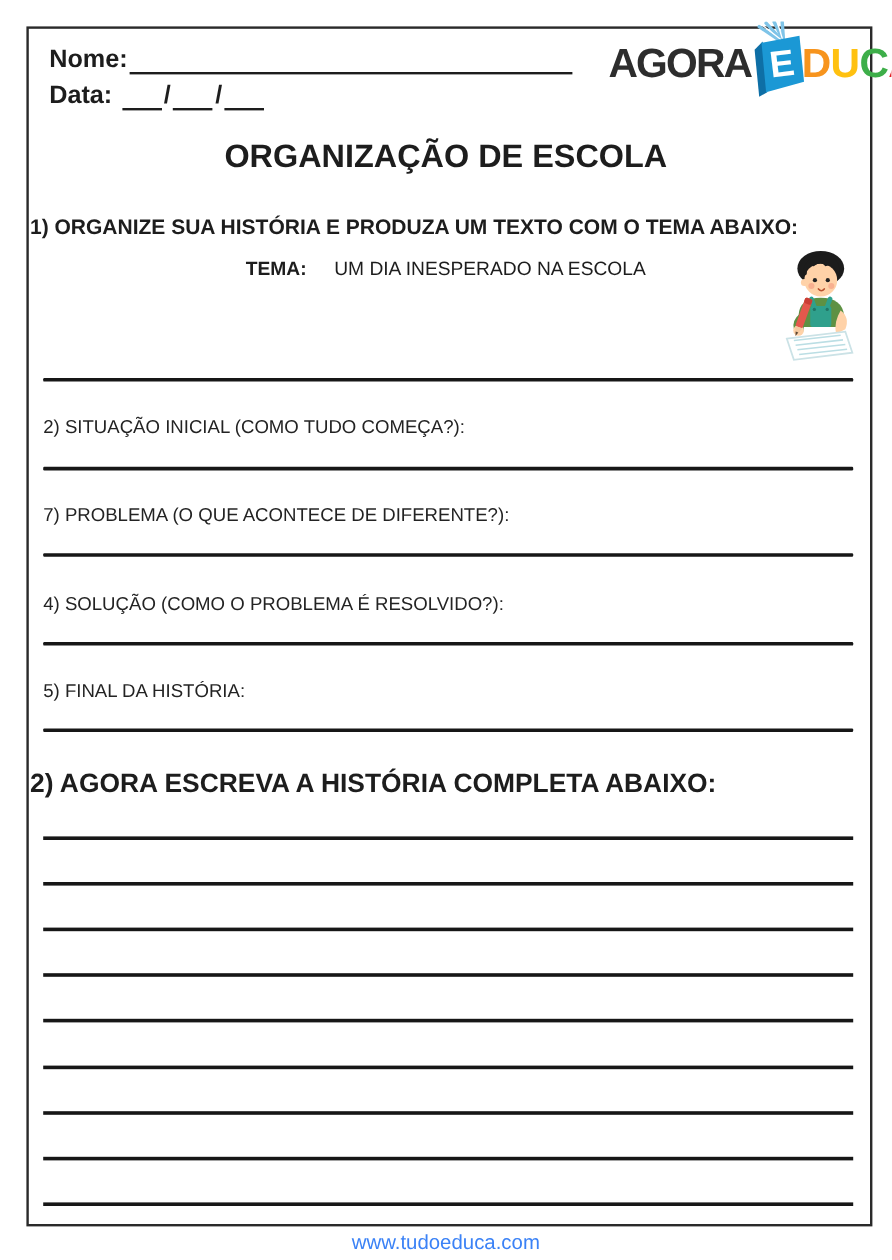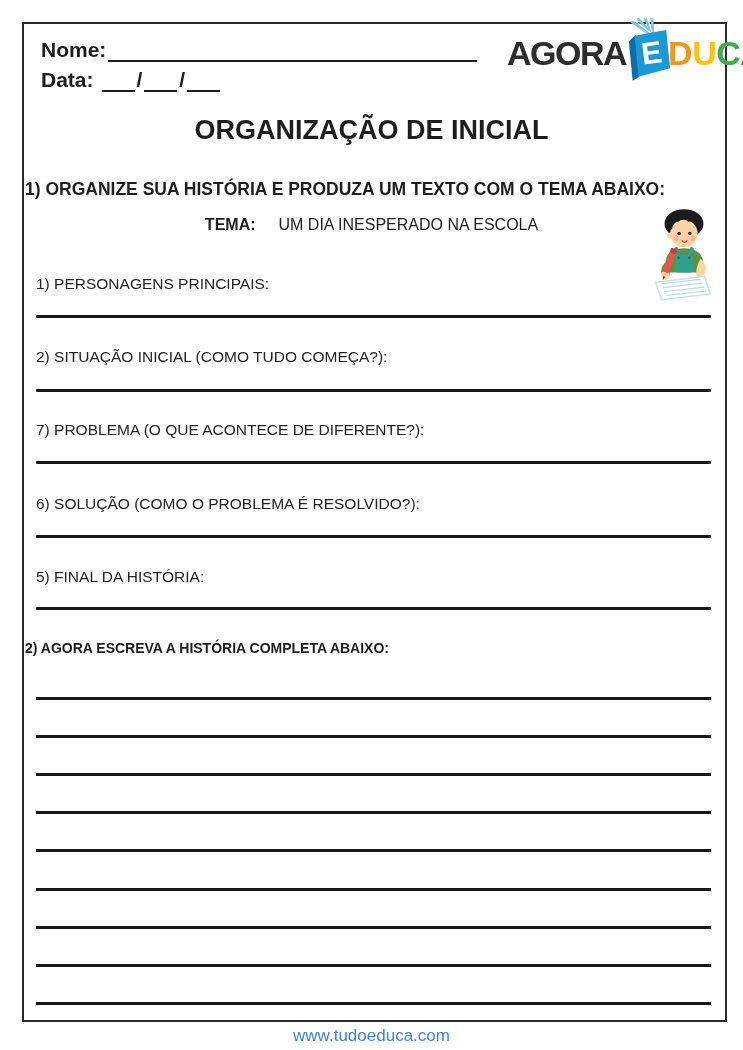--- a/index.html
+++ b/index.html
@@ -26,21 +26,21 @@
 
   .heading1{position:absolute;left:25px;top:179px;width:705px;font-size:17.5px;font-weight:700;}
   .tema{position:absolute;left:0;top:216px;width:100%;text-align:center;font-size:16px;}
   .tema-label{font-weight:700;margin-right:23px;}
 
   .boy-illustration{position:absolute;left:644px;top:203px;width:78px;height:100px;}
 
   .item-label{position:absolute;left:36px;font-size:15.5px;color:#232323;}
   .answer-line{position:absolute;left:36px;width:675px;height:3px;background:#171717;border-radius:1px;}
 
-  .heading2{position:absolute;left:25px;top:640px;font-size:14px;font-weight:700;}
+  .heading2{position:absolute;left:25px;top:640px;font-size:22px;font-weight:700;}
   .story-lines{position:absolute;left:0;top:0;width:743px;height:1050px;pointer-events:none;}
   .story-line{position:absolute;left:36px;width:675px;height:2.5px;background:#171717;}
 
   .footer{position:absolute;left:0;top:1026px;width:100%;text-align:center;font-size:17px;color:#3b82f6;}
 </style>
 </head>
 <body>
 
 <div class="canvas">
 
@@ -78,21 +78,21 @@
 
       <path d="M10,18 L43,12 L47,52 L14,61 Z" fill="#1B98D5"></path>
       <text x="28" y="47" text-anchor="middle" font-size="32" font-weight="800" font-family="Liberation Sans, sans-serif" fill="#ffffff" transform="rotate(-7 28 38)">E</text>
     </svg>
     <span class="logo-letter" style="color: rgb(247, 148, 29);">D</span>
     <span class="logo-letter" style="color: rgb(255, 193, 16);">U</span>
     <span class="logo-letter" style="color: rgb(61, 174, 73);">C</span>
     <span class="logo-letter" style="color: rgb(226, 27, 34);">A</span>
   </div>
 
-  <div class="title">ORGANIZAÇÃO DE INICIAL</div>
+  <div class="title">ORGANIZAÇÃO DE ESCOLA</div>
 
   <div class="heading1">1) ORGANIZE SUA HISTÓRIA E PRODUZA UM TEXTO COM O TEMA ABAIXO:</div>
   <div class="tema">
     <span class="tema-label">TEMA:</span><span>UM DIA INESPERADO NA ESCOLA</span>
   </div>
 
   <svg class="boy-illustration" viewBox="0 0 80 100">
 
     <ellipse cx="41" cy="20" rx="20" ry="15" fill="#1c1c1c"></ellipse>
 
@@ -131,30 +131,29 @@
     <circle cx="22" cy="73" r="4.5" fill="#FFD2A8"></circle>
 
     <g transform="rotate(20 22 70)">
       <rect x="19" y="44" width="6.5" height="26" rx="1.5" fill="#E4584C"></rect>
       <rect x="19" y="44" width="6.5" height="5" rx="1.5" fill="#C93E35"></rect>
       <path d="M19,70 L25.5,70 L22.2,78 Z" fill="#F3C9A0"></path>
       <path d="M21,74.5 L23.4,74.5 L22.2,78 Z" fill="#5b4632"></path>
     </g>
   </svg>
 
-  <div class="item-label" style="top:275px">1) PERSONAGENS PRINCIPAIS:</div>
   <div class="answer-line" style="top:315px"></div>
 
   <div class="item-label" style="top:348px">2) SITUAÇÃO INICIAL (COMO TUDO COMEÇA?):</div>
   <div class="answer-line" style="top:389px"></div>
 
   <div class="item-label" style="top:421px">7) PROBLEMA (O QUE ACONTECE DE DIFERENTE?):</div>
   <div class="answer-line" style="top:461px"></div>
 
-  <div class="item-label" style="top:495px">6) SOLUÇÃO (COMO O PROBLEMA É RESOLVIDO?):</div>
+  <div class="item-label" style="top:495px">4) SOLUÇÃO (COMO O PROBLEMA É RESOLVIDO?):</div>
   <div class="answer-line" style="top:535px"></div>
 
   <div class="item-label" style="top:568px">5) FINAL DA HISTÓRIA:</div>
   <div class="answer-line" style="top:607px"></div>
 
   <div class="heading2">2) AGORA ESCREVA A HISTÓRIA COMPLETA ABAIXO:</div>
   <div class="story-lines">
       <div class="story-line" style="top: 697px;"></div>
       <div class="story-line" style="top: 735px;"></div>
       <div class="story-line" style="top: 773px;"></div>

